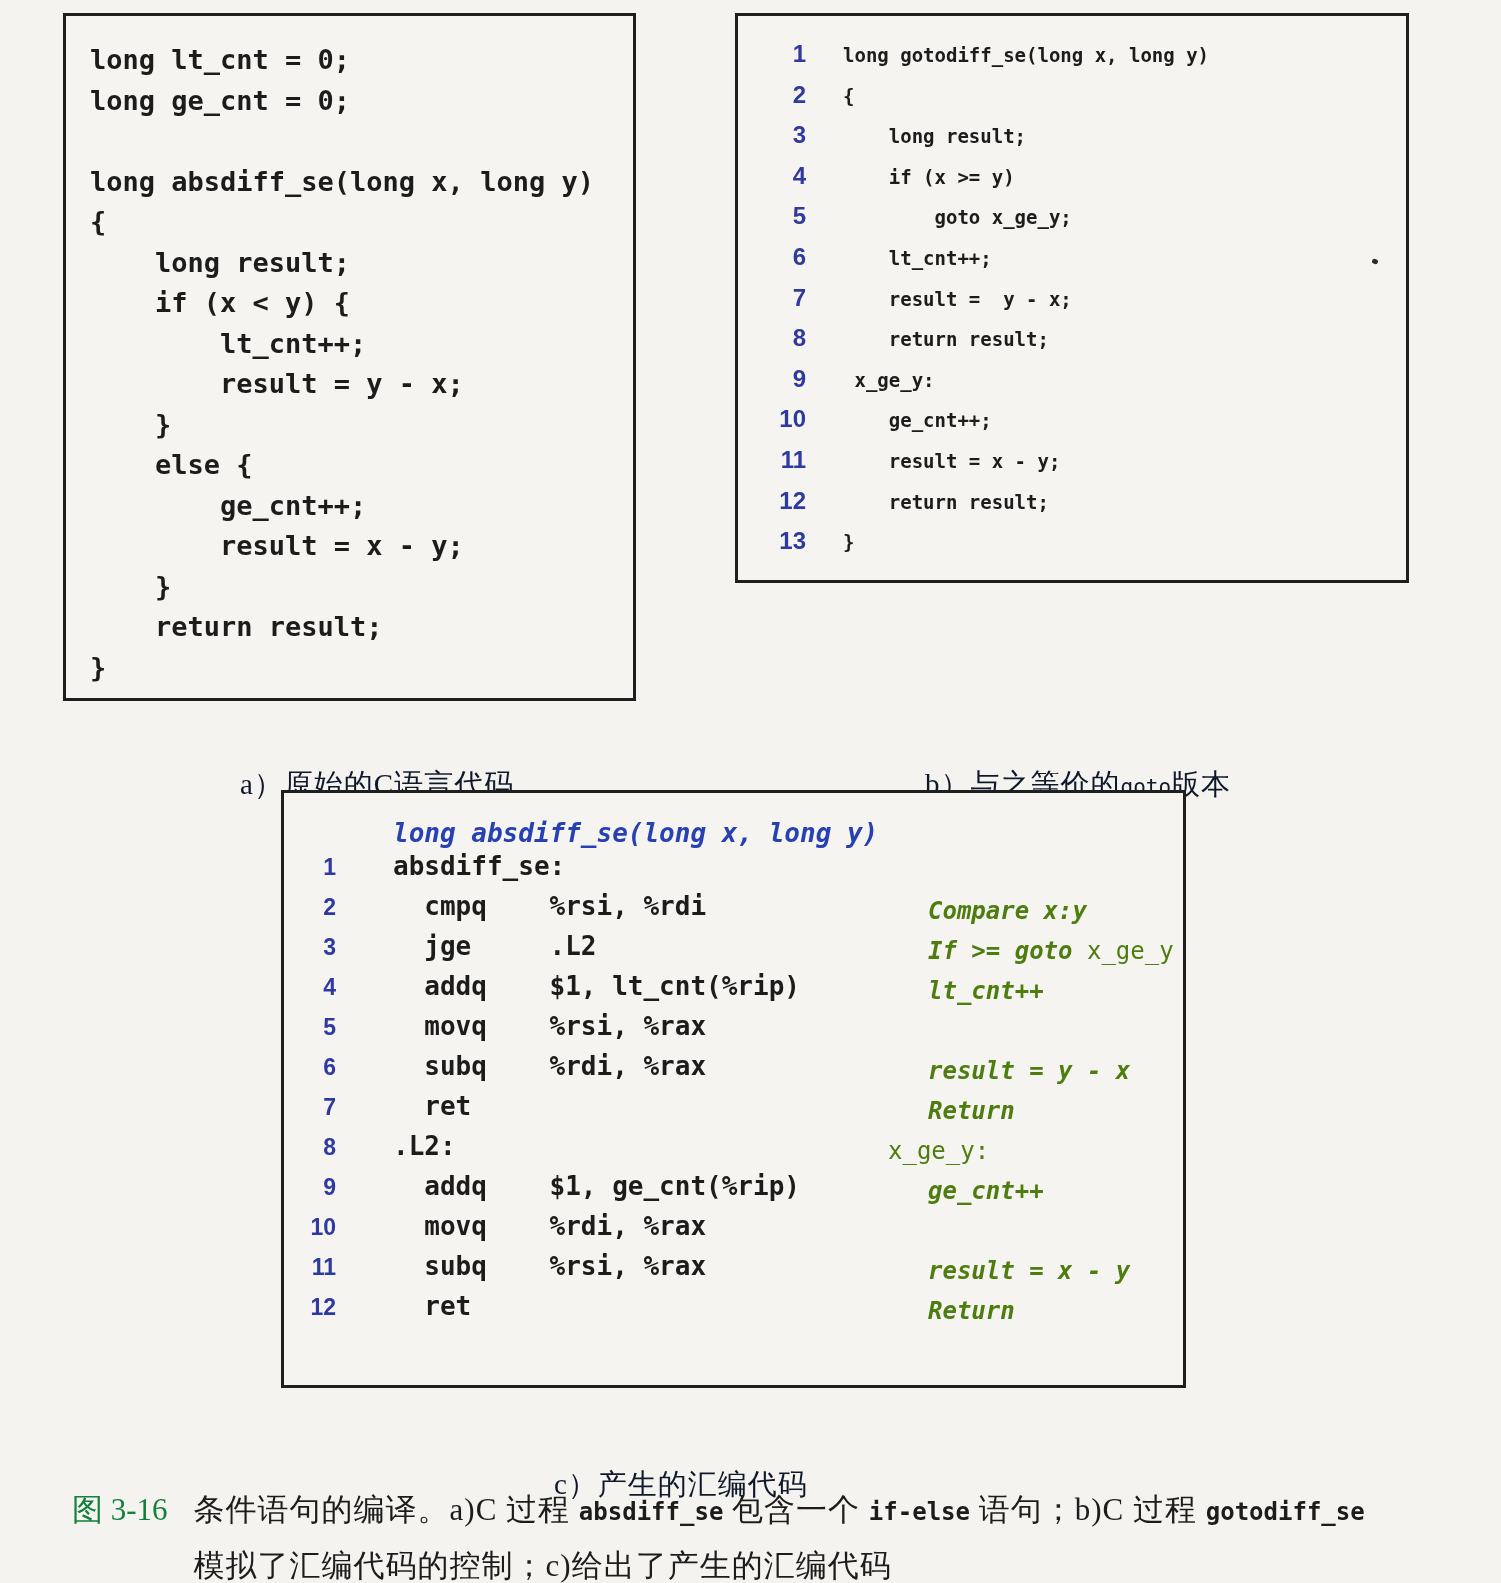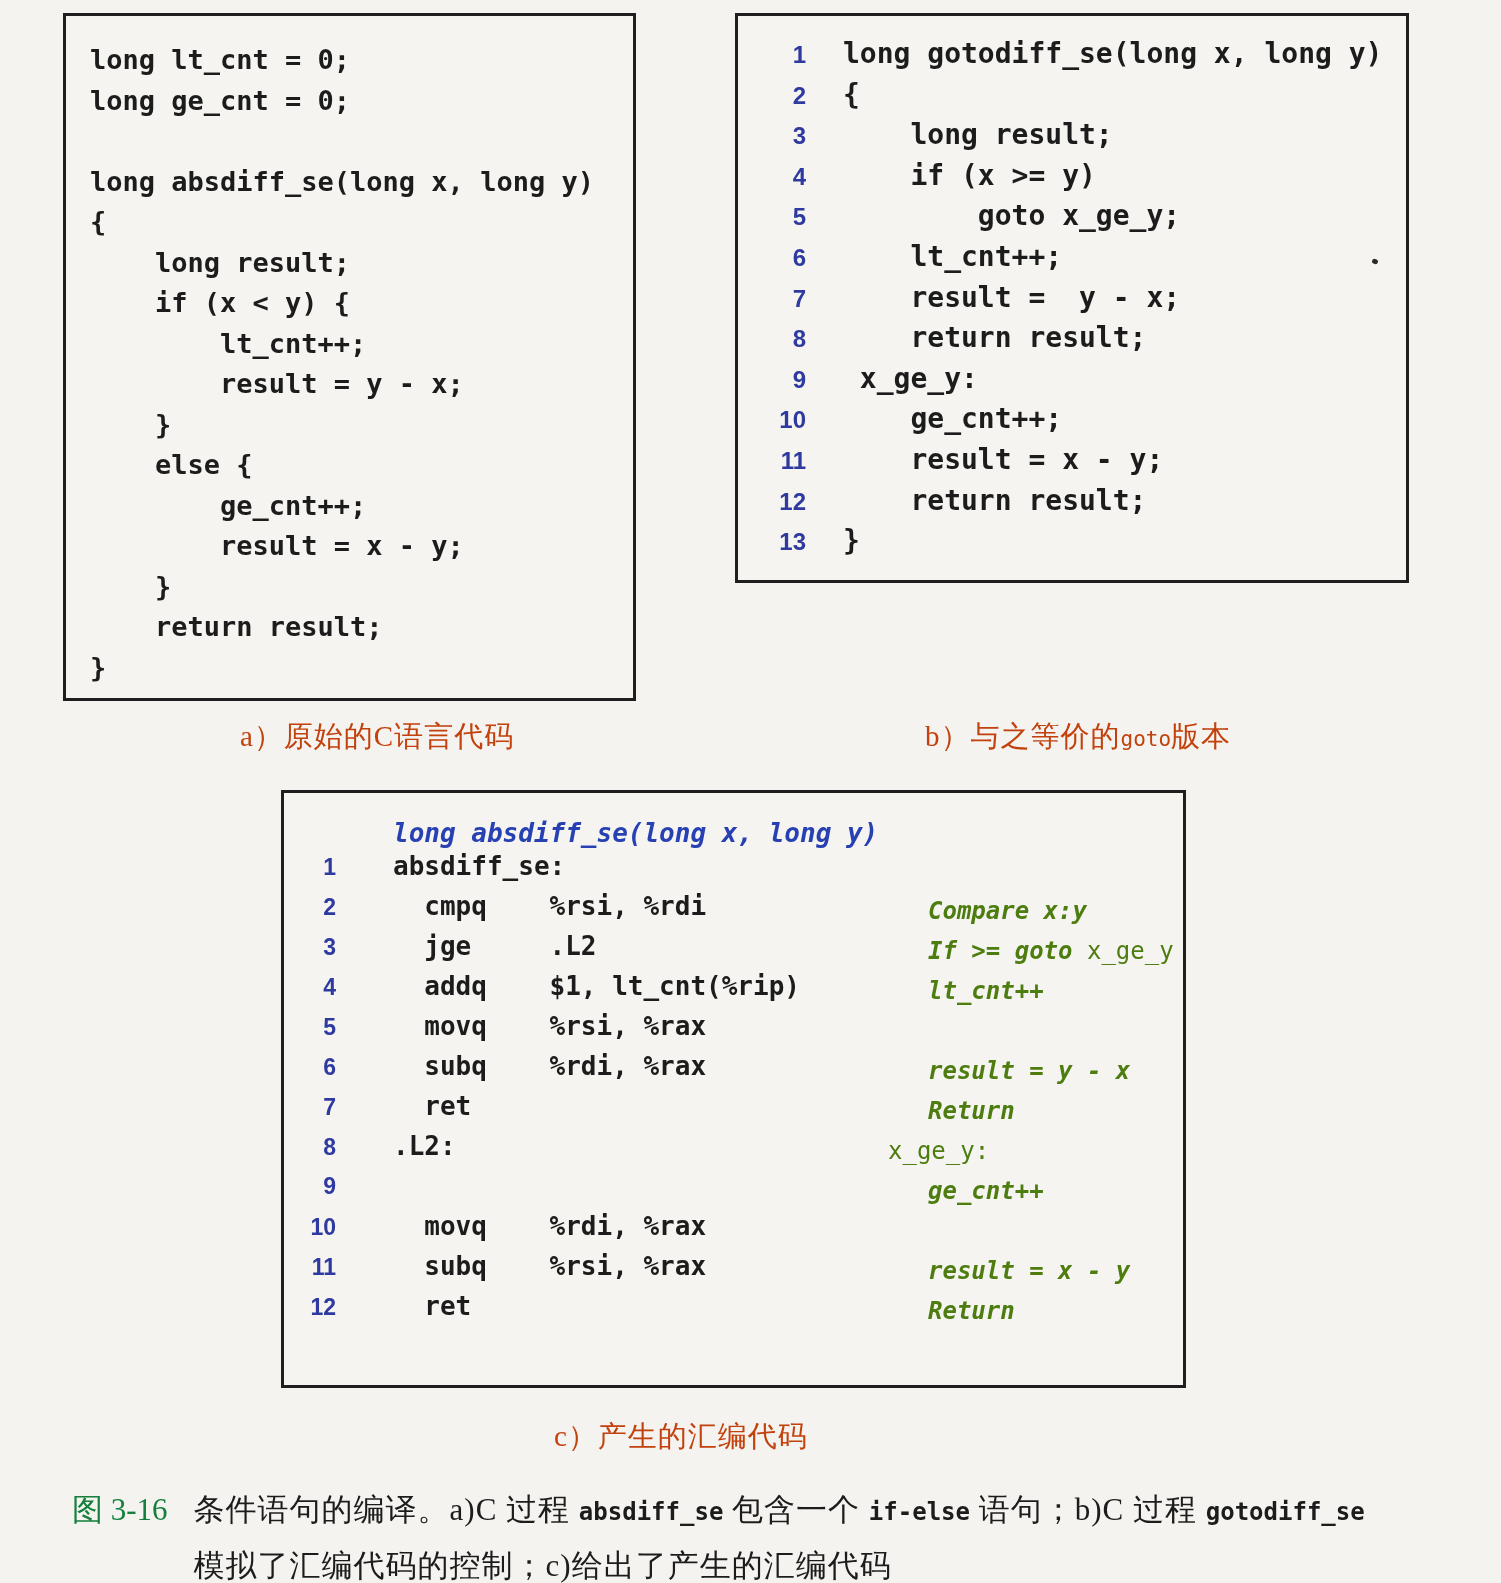--- a/index.html
+++ b/index.html
@@ -19,39 +19,39 @@
   .code-a{margin:0;font-size:27px;line-height:40.5px;font-weight:700;}
   .brow{display:flex;align-items:baseline;height:40.6px;}
   .crow{position:relative;height:40px;display:flex;align-items:baseline;}
   .lnum{
     flex:none;text-align:right;
     font-family:"Liberation Sans",sans-serif;font-weight:600;
     color:#2e3aa0;
   }
   .brow .lnum{width:42px;margin-left:26px;font-size:24px;}
   .crow .lnum{width:42px;margin-left:10px;font-size:23px;}
-  .bcode{margin:0 0 0 37px;font-size:28px;line-height:1;font-weight:700;}
+  .bcode{margin:0 0 0 37px;font-size:19px;line-height:1;font-weight:700;}
   .ccode{margin:0 0 0 57px;font-size:26px;line-height:1;font-weight:700;}
   .asm-header{margin-left:109px;}
   .asm-header div{
     font-family:"DejaVu Sans Mono","Liberation Mono",monospace;white-space:pre;
     color:#2741b2;font-style:italic;font-weight:600;
     font-size:26px;line-height:40px;
   }
   .ccomment{
     position:absolute;left:644px;top:4px;
     font-family:"DejaVu Sans Mono","Liberation Mono",monospace;white-space:pre;
     color:#4d7c0f;font-size:24px;font-weight:600;
   }
   .ccomment .ci{font-style:italic;}
   .ccomment .cb{font-style:normal;font-weight:400;}
   .ccomment.is-label{left:604px;}
   .caption{
-    position:absolute;font-size:29px;color:#c2410c;
-    font-family:"Liberation Serif",serif;letter-spacing:1px;
+    position:absolute;font-size:29px;color:#0f172a;
+    font-family:"Liberation Serif",serif;letter-spacing:1px;margin-top:48px;
   }
   .caption .seg-code{font-family:"DejaVu Sans Mono","Liberation Mono",monospace;font-size:21px;letter-spacing:0;}
   .caption-a{left:240px;top:717px;}
   .caption-b{left:925px;top:717px;}
   .caption-c{left:554px;top:1417px;}
   .figcap{
     position:absolute;left:72px;top:1483px;width:1400px;
     display:flex;align-items:flex-start;
   }
   .fig-label{
@@ -182,20 +182,21 @@
         <pre class="mono ccode">  ret</pre>
         <span class="ccomment"><span class="ci">Return</span></span>
       </div>
       <div class="crow">
         <span class="lnum">8</span>
         <pre class="mono ccode">.L2:</pre>
         <span class="ccomment is-label"><span class="cb">x_ge_y:</span></span>
       </div>
       <div class="crow">
         <span class="lnum">9</span>
+        <pre class="mono ccode">  addq    $1, ge_cnt(%rip)</pre>
         <span class="ccomment"><span class="ci">ge_cnt++</span></span>
       </div>
       <div class="crow">
         <span class="lnum">10</span>
         <pre class="mono ccode">  movq    %rdi, %rax</pre>
       </div>
       <div class="crow">
         <span class="lnum">11</span>
         <pre class="mono ccode">  subq    %rsi, %rax</pre>
         <span class="ccomment"><span class="ci">result = x - y</span></span>

